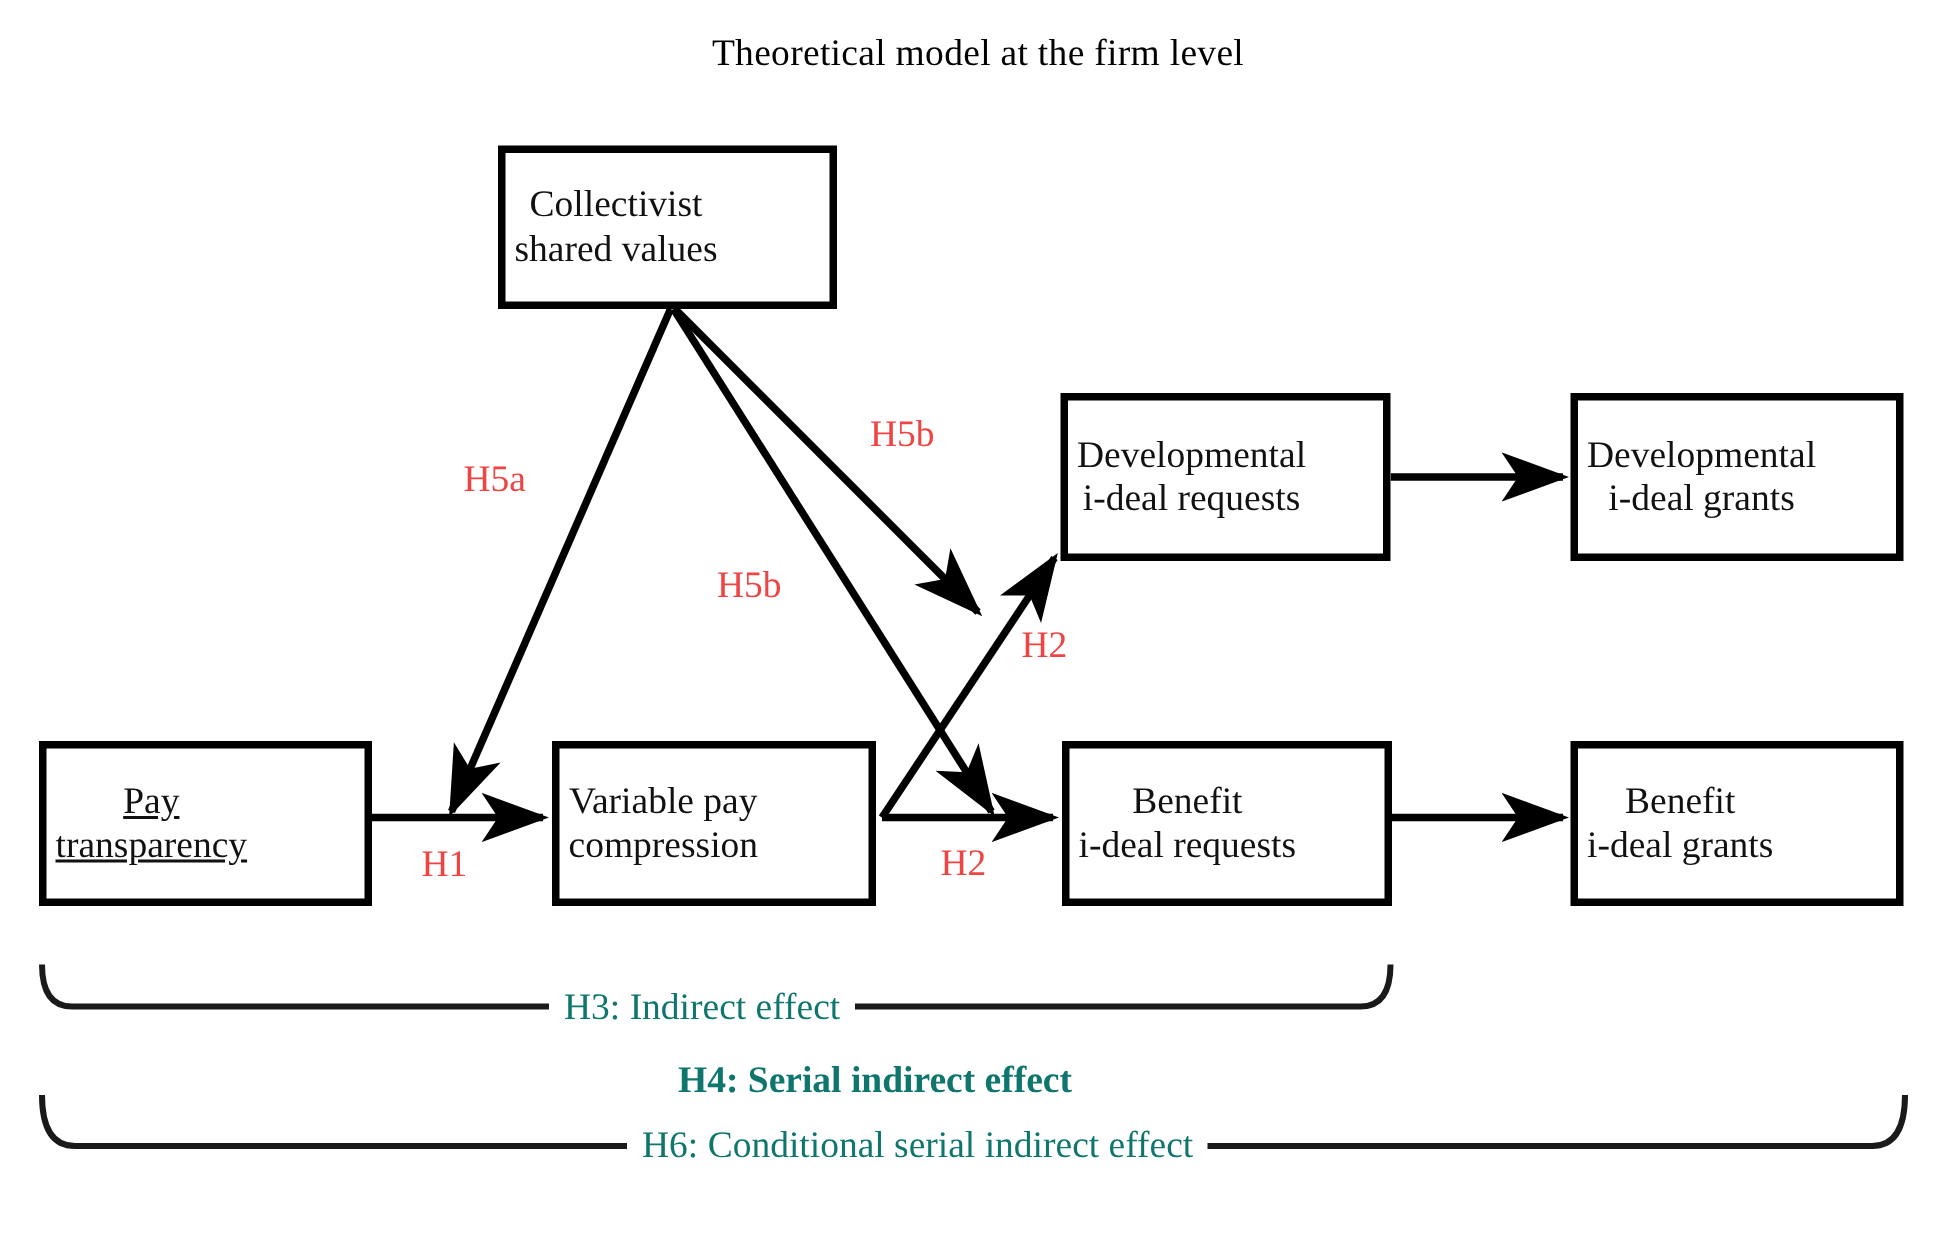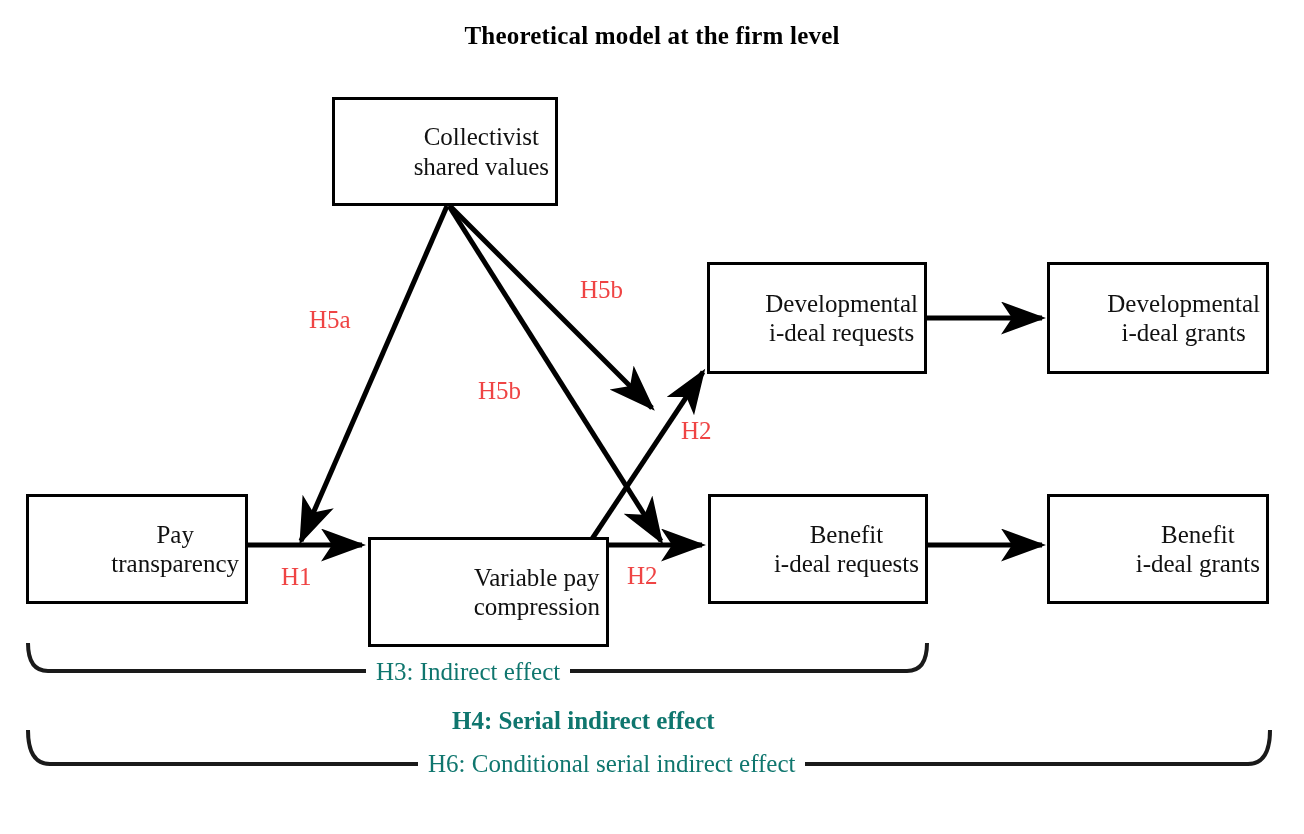--- a/index.html
+++ b/index.html
@@ -15,33 +15,33 @@
     overflow: hidden;
     font-family: "Liberation Serif", "DejaVu Serif", serif;
     color: #111111;
   }
   #title {
     position: absolute;
     left: 0;
     top: 22px;
     width: 1304px;
     text-align: center;
-    font-weight: bold;
+    font-weight: normal;
     font-size: 25px;
     letter-spacing: 0.2px;
     color: #000000;
   }
   .node {
     position: absolute;
     box-sizing: border-box;
-    border: 3px solid #000000;
+    border: 5px solid #000000;
     background: #ffffff;
     display: flex;
     align-items: center;
-    justify-content: flex-end;
+    justify-content: flex-start;
     text-align: center;
     font-size: 25px;
     line-height: 1.18;
     color: #111111;
     z-index: 3;
   }
   .node span { display: block; padding: 0 6px; }
   .edge-label {
     position: absolute;
     font-size: 25px;
@@ -104,26 +104,26 @@
     <path d="M 28,643 Q 28,671 48,671 L 907,671 Q 927,671 927,643" fill="none" stroke="#1a1a1a" stroke-width="4"></path>
 
     <path d="M 28,730 Q 28,764 50,764 L 1248,764 Q 1270,764 1270,730" fill="none" stroke="#1a1a1a" stroke-width="4"></path>
   </svg>
 
   <div class="node" style="left:332px; top:97px; width:226px; height:109px;">
     <span style="white-space:pre-line;">Collectivist
 shared values</span>
   </div>
 
-  <div class="node" style="left:26px; top:494px; width:222px; height:110px;">
+  <div class="node" style="left:26px; top:494px; width:222px; height:110px;text-decoration:underline;">
     <span style="white-space:pre-line;">Pay
 transparency</span>
   </div>
 
-  <div class="node" style="left:368px; top:494px; width:241px; height:110px;margin-top:43px;">
+  <div class="node" style="left:368px; top:494px; width:216px; height:110px;">
     <span style="white-space:pre-line;">Variable pay
 compression</span>
   </div>
 
   <div class="node" style="left:707px; top:262px; width:220px; height:112px;">
     <span style="white-space:pre-line;">Developmental
 i-deal requests</span>
   </div>
 
   <div class="node" style="left:1047px; top:262px; width:222px; height:112px;">

